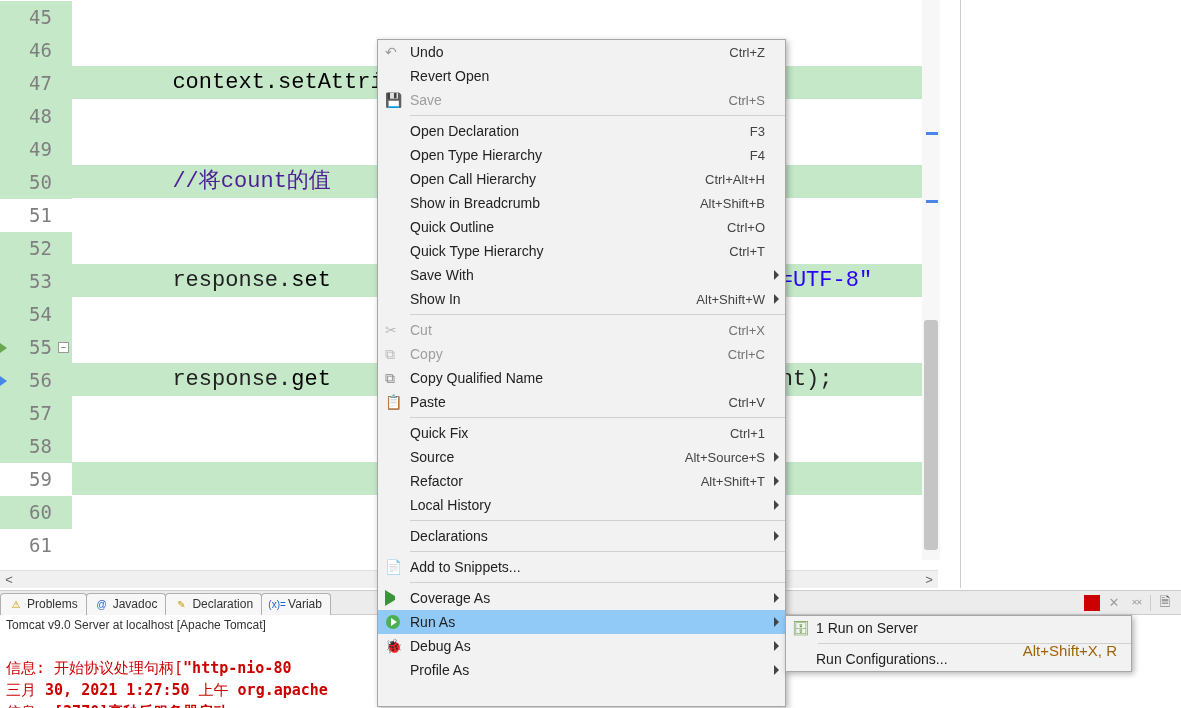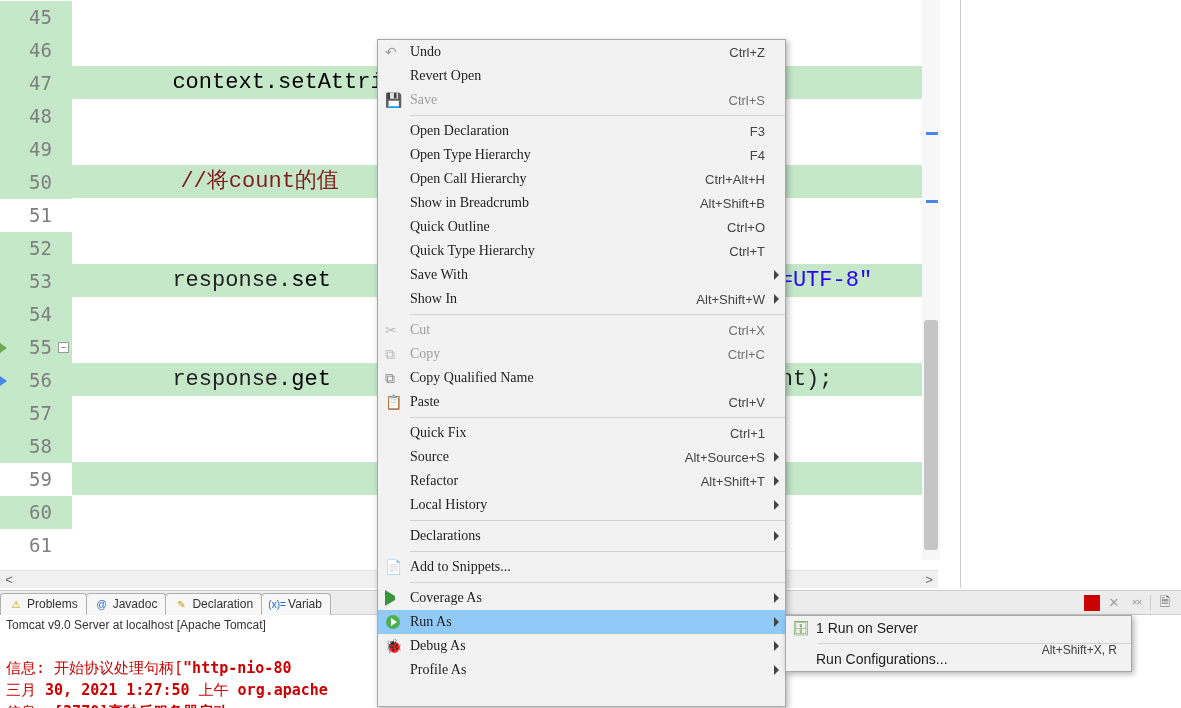--- a/index.html
+++ b/index.html
@@ -11,21 +11,21 @@
   .gutter .ln { padding-right: 20px; height: 33px; position: relative; }
   .gutter .ln.hl { background: #c5e8c9; }
   .gutter .marker { position: absolute; left: 0; top: 0; width: 12px; height: 33px; }
   .gutter .marker.tri::before { content: ""; display: block; width: 0; height: 0; border-top: 5px solid transparent; border-bottom: 5px solid transparent; border-left: 7px solid #6aa84f; margin-top: 12px; }
   .gutter .marker.tri2::before { content: ""; display: block; width: 0; height: 0; border-top: 5px solid transparent; border-bottom: 5px solid transparent; border-left: 7px solid #4a86e8; margin-top: 12px; }
   .gutter .collapse { position: absolute; right: 3px; top: 11px; width: 11px; height: 11px; border: 1px solid #999; font-size: 9px; line-height: 9px; text-align: center; background: #fff; cursor: pointer; color: #666; }
   .code { flex: 1; font-family: Consolas, "Courier New", monospace; font-size: 22px; line-height: 33px; white-space: pre; overflow: hidden; position: relative; background: #fff; }
   .code .line { height: 33px; padding-left: 8px; }
   .code .line.hl { background: #c5e8c9; }
   .str { color: #2a00ff; }
-  .cmt { color: #7f1d1d; margin-left: 8px; }
+  .cmt { color: #4c1d95; }
   .ident { color: #000; }
   .method { color: #000; }
   .h-scrollbar { position: absolute; bottom: 0; left: 0; right: 22px; height: 18px; background: #f0f0f0; border-top: 1px solid #e0e0e0; display: flex; align-items: center; justify-content: space-between; }
   .h-scrollbar .arrow { width: 18px; height: 18px; display: flex; align-items: center; justify-content: center; color: #666; cursor: pointer; }
   .overview { position: absolute; right: 0; top: 0; width: 18px; height: 560px; background: #f7f7f7; }
   .overview .mk { position: absolute; right: 2px; width: 12px; height: 3px; }
   .overview .blue { background: #4a86e8; }
   .overview .thumb { position: absolute; width: 14px; background: #c5c5c5; left: 2px; border-radius: 3px; }
   .right-col { position: absolute; left: 961px; top: 0; width: 220px; height: 588px; background: #fff; }
 
@@ -46,30 +46,30 @@
   .console-body .red-bold { color: #cc0000; font-weight: bold; }
 
   
   .context-menu { position: absolute; left: 377px; top: 39px; width: 409px; background: #f2f2f2; border: 1px solid #a7a7a7; box-shadow: 2px 2px 6px rgba(0,0,0,0.3); z-index: 10; font-size: 14px; color: #222; }
   .context-menu .row { height: 24px; display: flex; align-items: center; position: relative; cursor: default; }
   .context-menu .row.disabled { color: #9e9e9e; }
   .context-menu .row.selected { background: #91c9f7; }
   .context-menu .sep { height: 1px; background: #d0d0d0; margin: 3px 0 3px 32px; }
   .context-menu .icon-slot { width: 30px; display: flex; align-items: center; justify-content: center; }
   .context-menu .icon-slot svg, .context-menu .icon-slot span { width: 16px; height: 16px; }
-  .context-menu .label { flex: 1; padding-left: 2px; font-family: Liberation Serif, serif; }
+  .context-menu .label { flex: 1; padding-left: 2px; }
   .context-menu .shortcut { padding-right: 20px; color: #444; font-size: 13px; }
   .context-menu .row.disabled .shortcut { color: #737373; }
   .context-menu .sub-arrow { position: absolute; right: 6px; width: 0; height: 0; border-top: 5px solid transparent; border-bottom: 5px solid transparent; border-left: 5px solid #444; }
 
   .sub-menu { position: absolute; left: 785px; top: 615px; width: 347px; background: #f2f2f2; border: 1px solid #a7a7a7; box-shadow: 2px 2px 6px rgba(0,0,0,0.3); z-index: 11; font-size: 14px; }
   .sub-menu .row { height: 24px; display: flex; align-items: center; }
   .sub-menu .icon-slot { width: 30px; display: flex; align-items: center; justify-content: center; }
   .sub-menu .label { flex: 1; }
-  .sub-menu .shortcut { padding-right: 14px; color: #404040; font-size: 12px; margin-top: 44px; }
+  .sub-menu .shortcut { padding-right: 14px; color: #a16207; font-size: 15px; margin-top: 44px; }
   .sub-menu .sep { height: 1px; background: #d0d0d0; margin: 3px 0 3px 32px; }
 
   .play-icon { width: 0; height: 0; border-top: 6px solid transparent; border-bottom: 6px solid transparent; border-left: 10px solid #3a953a; display: inline-block; }
 </style>
 </head>
 <body>
 
 <div class="workspace">
 
   <div class="editor-area">

